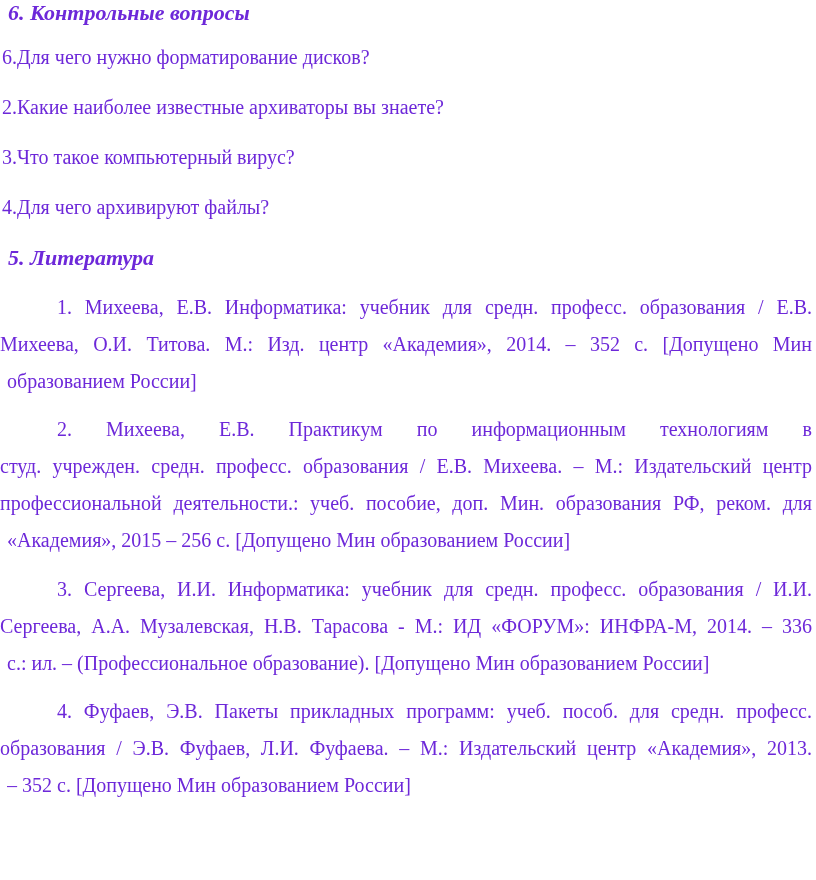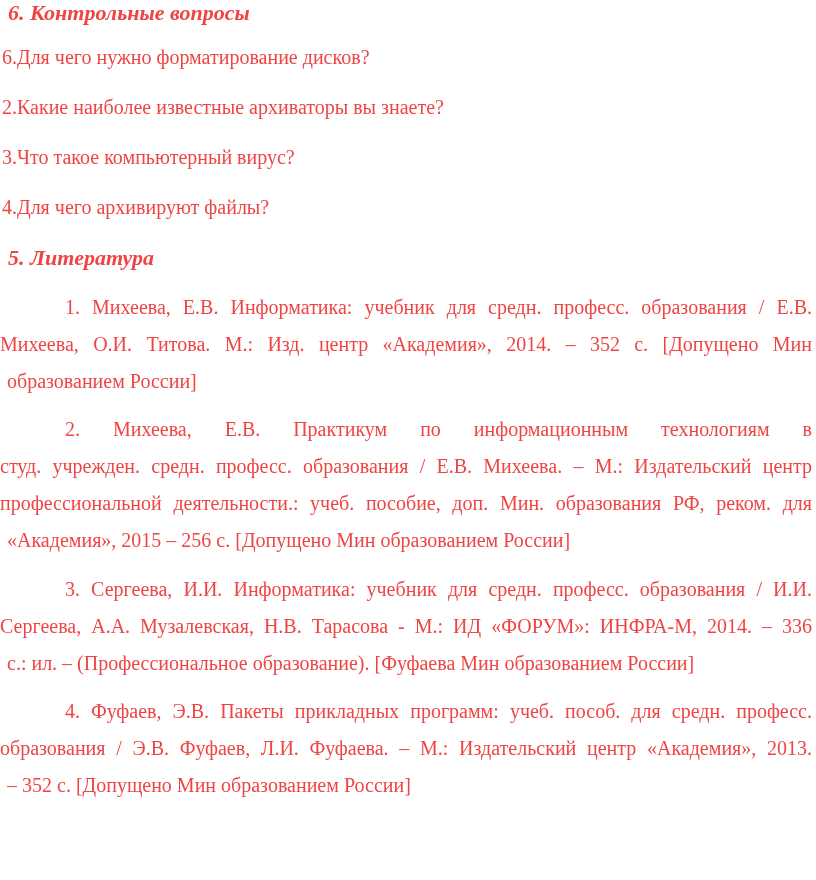--- a/index.html
+++ b/index.html
@@ -6,21 +6,21 @@
     margin: 0;
     padding: 0;
     background: #ffffff;
   }
   .page {
     position: relative;
     width: 816px;
     height: 880px;
     box-sizing: border-box;
     background: #ffffff;
-    color: #ef4444;
+    color: #6d28d9;
     font-family: "Liberation Serif", serif;
     overflow: hidden;
     padding-right: 4px;
   }
   .section-heading {
     font-size: 22px;
     line-height: 26px;
     font-weight: bold;
     font-style: italic;
     margin: 0 0 0 8px;
@@ -50,21 +50,20 @@
   .ref-line {
     font-size: 20px;
     line-height: 37px;
     height: 37px;
     overflow: hidden;
     text-align: justify;
     text-align-last: justify;
   }
   .ref-line.first {
     text-indent: 57px;
-    margin-left: 8px;
   }
   .ref-line.last {
     text-align-last: left;
     margin-left: 7px;
   }
 </style>
 </head>
 <body>
 
 <div class="page">
@@ -91,21 +90,21 @@
     <div class="reference ref-2">
       <div class="ref-line first">2. Михеева, Е.В. Практикум по информационным технологиям в</div>
       <div class="ref-line">студ. учрежден. средн. професс. образования / Е.В. Михеева. – М.: Издательский центр</div>
       <div class="ref-line">профессиональной деятельности.: учеб. пособие, доп. Мин. образования РФ, реком. для</div>
       <div class="ref-line last">«Академия», 2015 – 256 с. [Допущено Мин образованием России]</div>
     </div>
 
     <div class="reference ref-3">
       <div class="ref-line first">3. Сергеева, И.И. Информатика: учебник для средн. професс. образования / И.И.</div>
       <div class="ref-line">Сергеева, А.А. Музалевская, Н.В. Тарасова - М.: ИД «ФОРУМ»: ИНФРА-М, 2014. – 336</div>
-      <div class="ref-line last">с.: ил. – (Профессиональное образование). [Фуфаева Мин образованием России]</div>
+      <div class="ref-line last">с.: ил. – (Профессиональное образование). [Допущено Мин образованием России]</div>
     </div>
 
     <div class="reference ref-4">
       <div class="ref-line first">4. Фуфаев, Э.В. Пакеты прикладных программ: учеб. пособ. для средн. професс.</div>
       <div class="ref-line">образования / Э.В. Фуфаев, Л.И. Фуфаева. – М.: Издательский центр «Академия», 2013.</div>
       <div class="ref-line last">– 352 с. [Допущено Мин образованием России]</div>
     </div>
 
   </div>
 </div>

